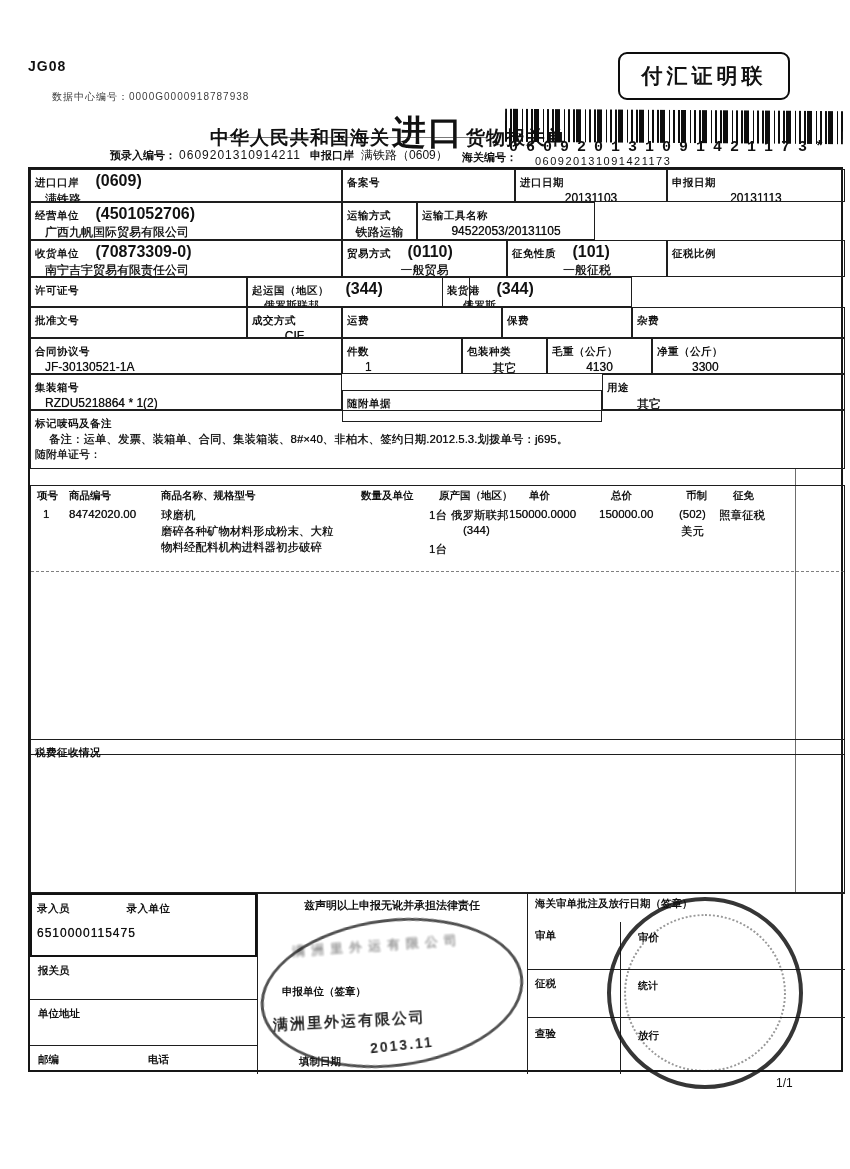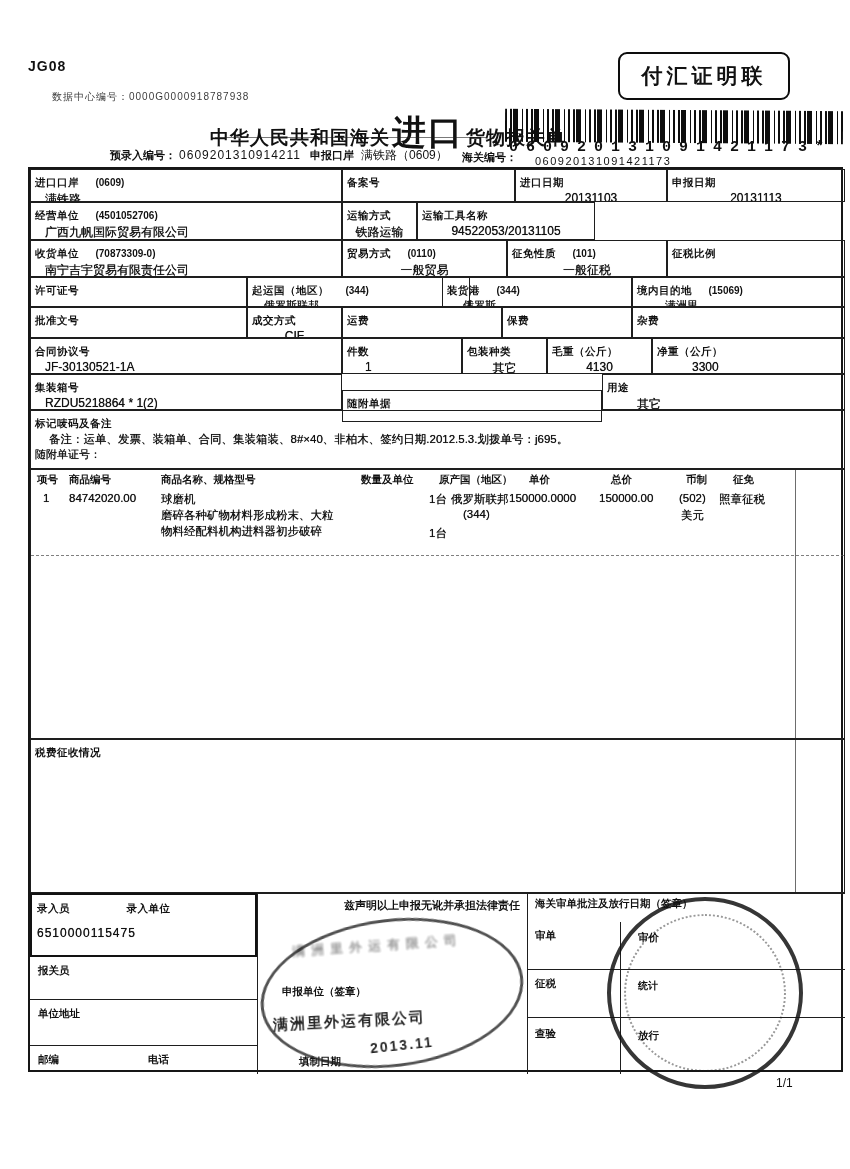--- a/index.html
+++ b/index.html
@@ -7,21 +7,21 @@
     position:relative;width:850px;height:1169px;background:#fdfdfc;
     font-family:"Liberation Sans","DejaVu Sans",sans-serif;color:#151515;
     overflow:hidden;filter:contrast(1.04) grayscale(1);
   }
   .fuzz{filter:blur(.25px);}
   .abs{position:absolute;white-space:nowrap;}
   
   .form{position:absolute;left:28px;top:167px;width:815px;height:905px;border:2px solid #1a1a1a;box-sizing:border-box;}
   .cell{position:absolute;box-sizing:border-box;border:1px solid #222;padding:2px 4px;overflow:hidden;background:transparent;}
   .lbl{font-size:10.5px;font-weight:700;letter-spacing:.5px;}
-  .code{font-size:10px;font-weight:600;margin-left:12px;}
+  .code{font-size:16px;font-weight:600;margin-left:12px;}
   .val{font-size:12px;margin-top:1px;text-shadow:0 0 .7px rgba(0,0,0,.85);}
   .vc{text-align:center;}
   .vind{padding-left:10px;}
   .ln{position:absolute;background:#222;}
   .dash{position:absolute;border-top:1px dashed #555;height:0;opacity:.75;}
   
   .gs{position:absolute;white-space:nowrap;}
   .gh{font-size:10.5px;font-weight:700;}
   .gv{font-size:11.5px;text-shadow:0 0 .7px rgba(0,0,0,.85);}
   
@@ -136,25 +136,20 @@
       <div class="cell" style="left:217px;top:108px;width:223px;height:30px">
         <span class="lbl">起运国（地区）</span>
         <span class="code">(344)</span>
         <div class="val" style="font-size:11px;padding-left:12px;margin-top:0">俄罗斯联邦</div>
       </div>
       <div class="cell" style="left:412px;top:108px;width:190px;height:30px">
         <span class="lbl">装货港</span>
         <span class="code">(344)</span>
         <div class="val" style="font-size:11px;padding-left:16px;margin-top:0">俄罗斯</div>
       </div>
-      <div class="cell" style="left:602px;top:108px;width:213px;height:30px">
-        <span class="lbl">境内目的地</span>
-        <span class="code">(15069)</span>
-        <div class="val" style="font-size:11px;padding-left:28px;margin-top:0">满洲里</div>
-      </div>
 
       <div class="cell" style="left:0;top:138px;width:217px;height:31px">
         <span class="lbl">批准文号</span>
       </div>
       <div class="cell" style="left:217px;top:138px;width:95px;height:31px">
         <span class="lbl">成交方式</span>
         <div class="val vc">CIF</div>
       </div>
       <div class="cell" style="left:312px;top:138px;width:160px;height:31px">
         <span class="lbl">运费</span>
@@ -198,21 +193,21 @@
         <span class="lbl">用途</span>
         <div class="val" style="padding-left:30px">其它</div>
       </div>
 
       <div class="cell" style="left:0;top:241px;width:815px;height:59px">
         <span class="lbl">标记唛码及备注</span>
         <div class="val" style="font-size:11.5px;padding-left:14px">备注：运单、发票、装箱单、合同、集装箱装、8#×40、非柏木、签约日期.2012.5.3.划拨单号：j695。</div>
         <div class="val" style="font-size:11px;margin-top:0">随附单证号：</div>
       </div>
 
-      <div class="cell" style="left:0;top:300px;width:815px;height:270px;padding:0">
+      <div class="cell" style="left:0;top:316px;width:815px;height:270px;padding:0">
         <span class="gs gh" style="left:6px;top:3px">项号</span>
         <span class="gs gh" style="left:38px;top:3px">商品编号</span>
         <span class="gs gh" style="left:130px;top:3px">商品名称、规格型号</span>
         <span class="gs gh" style="left:330px;top:3px">数量及单位</span>
         <span class="gs gh" style="left:408px;top:3px">原产国（地区）</span>
         <span class="gs gh" style="left:498px;top:3px">单价</span>
         <span class="gs gh" style="left:580px;top:3px">总价</span>
         <span class="gs gh" style="left:655px;top:3px">币制</span>
         <span class="gs gh" style="left:702px;top:3px">征免</span>
 
@@ -253,21 +248,21 @@
         <span class="lbl">录入员</span>
         <span class="lbl" style="margin-left:52px">录入单位</span>
         <div class="val" style="margin-top:10px;letter-spacing:1px">6510000115475</div>
       </div>
 
       <div class="abs" style="left:8px;top:795px;font-size:10.5px;font-weight:700">报关员</div>
       <div class="abs" style="left:8px;top:838px;font-size:10.5px;font-weight:700">单位地址</div>
       <div class="abs" style="left:8px;top:884px;font-size:10.5px;font-weight:700">邮编</div>
       <div class="abs" style="left:118px;top:884px;font-size:10.5px;font-weight:700">电话</div>
 
-      <div class="abs" style="left:234px;top:729px;width:256px;text-align:right;font-size:11px;font-weight:700">兹声明以上申报无讹并承担法律责任</div>
+      <div class="abs" style="left:234px;top:729px;width:256px;text-align:center;font-size:11px;font-weight:700">兹声明以上申报无讹并承担法律责任</div>
       <div class="abs" style="left:252px;top:816px;font-size:10.5px;font-weight:700">申报单位（签章）</div>
       <div class="abs" style="left:269px;top:886px;font-size:10.5px;font-weight:700">填制日期</div>
 
       <div class="stamp-ellipse" style="left:230px;top:750px;width:258px;height:142px"></div>
       <div class="ink arc" style="left:262px;top:768px;font-size:13px;transform:rotate(-4deg)">满洲里外运有限公司</div>
       <div class="ink" style="left:243px;top:843px;font-size:15px;letter-spacing:2px;transform:rotate(-3deg)">满洲里外运有限公司</div>
       <div class="ink" style="left:340px;top:868px;font-size:14px;letter-spacing:2px;transform:rotate(-6deg)">2013.11</div>
 
       <div class="abs" style="left:505px;top:728px;font-size:10.5px;font-weight:700">海关审单批注及放行日期（签章）</div>
       <div class="abs" style="left:505px;top:760px;font-size:10.5px;font-weight:700">审单</div>

